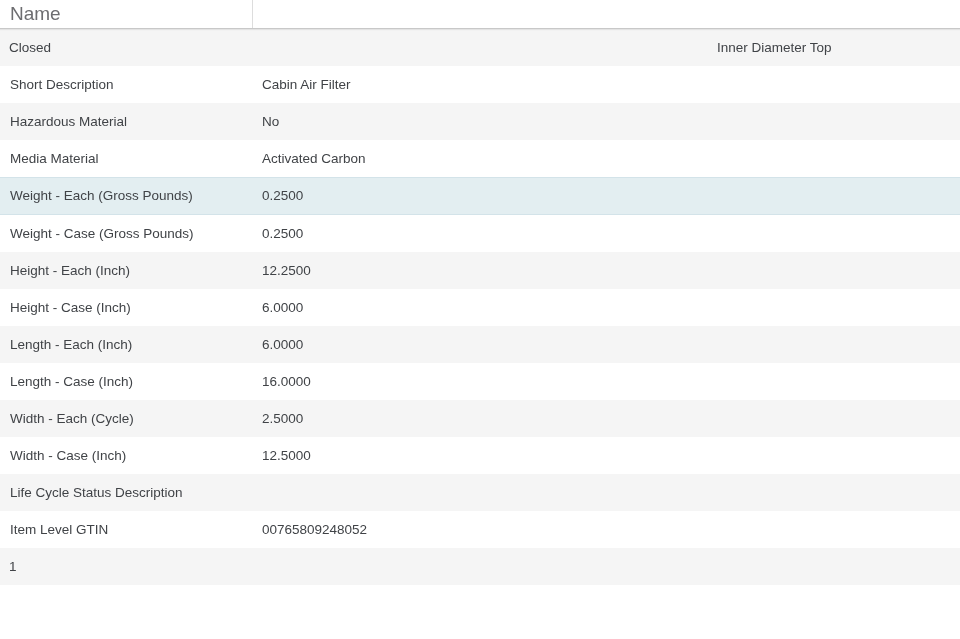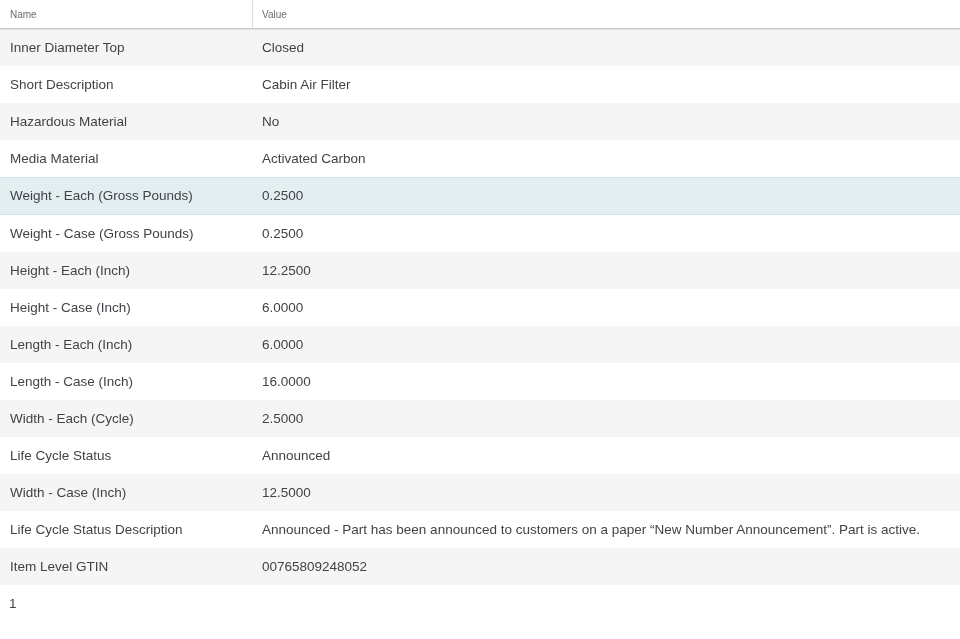--- a/index.html
+++ b/index.html
@@ -16,21 +16,21 @@
     height: 29px;
     background: #ffffff;
     border-bottom: 1px solid var(--header-border, #c8c8c8);
     box-shadow: 0 1px 1px rgba(0,0,0,0.07);
     position: relative;
     z-index: 2;
   }
   .header-cell {
     display: flex;
     align-items: center;
-    font-size: 10px;
+    font-size: 19px;
     color: var(--header-text, #6d6d70);
   }
   .name-cell {
     flex: 0 0 253px;
     width: 253px;
     padding-left: 10px;
     padding-right: 8px;
   }
   .grid-header .name-cell {
     border-right: 1px solid var(--divider, #dddddd);
@@ -63,26 +63,25 @@
     padding-top: 8px;
     padding-bottom: 8px;
   }
 </style>
 </head>
 <body>
 
 <div class="grid">
   <div class="grid-header">
     <div class="header-cell name-cell">Name</div>
-    <div class="header-cell value-cell">Value</div>
   </div>
   <div class="grid-body" id="grid-body">
   <div class="row">
+    <div class="cell value-cell">Closed</div>
     <div class="cell name-cell">Inner Diameter Top</div>
-    <div class="cell value-cell">Closed</div>
   </div>
 
   <div class="row">
     <div class="cell name-cell">Short Description</div>
     <div class="cell value-cell">Cabin Air Filter</div>
   </div>
 
   <div class="row">
     <div class="cell name-cell">Hazardous Material</div>
     <div class="cell value-cell">No</div>
@@ -121,33 +120,28 @@
   <div class="row">
     <div class="cell name-cell">Length - Case (Inch)</div>
     <div class="cell value-cell">16.0000</div>
   </div>
 
   <div class="row">
     <div class="cell name-cell">Width - Each (Cycle)</div>
     <div class="cell value-cell">2.5000</div>
   </div>
 
-  <div class="row">
-    <div class="cell name-cell">Life Cycle Status</div>
-    <div class="cell value-cell">Announced</div>
-  </div>
 
   <div class="row">
     <div class="cell name-cell">Width - Case (Inch)</div>
     <div class="cell value-cell">12.5000</div>
   </div>
 
   <div class="row">
     <div class="cell name-cell">Life Cycle Status Description</div>
-    <div class="cell value-cell">Announced - Part has been announced to customers on a paper “New Number Announcement”. Part is active.</div>
   </div>
 
   <div class="row">
     <div class="cell name-cell">Item Level GTIN</div>
     <div class="cell value-cell">00765809248052</div>
   </div>
 
   <div class="row">
     <div class="cell value-cell">1</div>
   </div>

